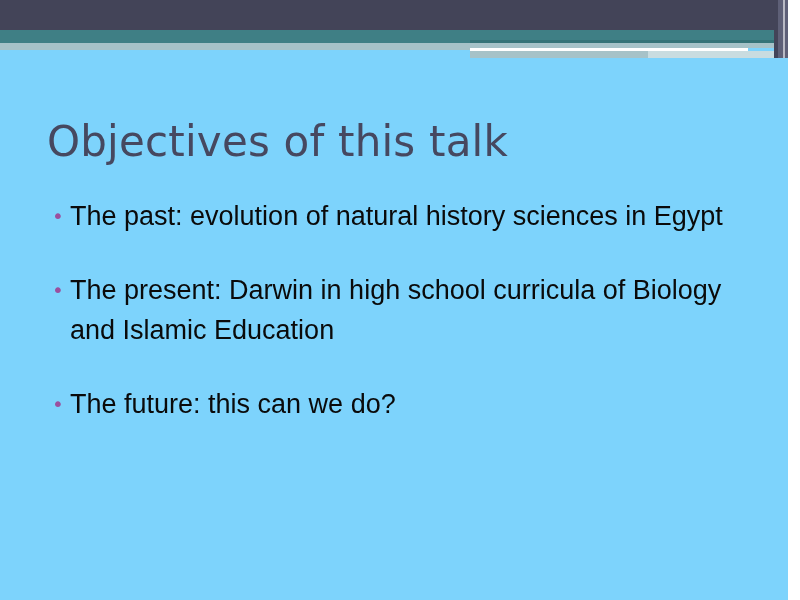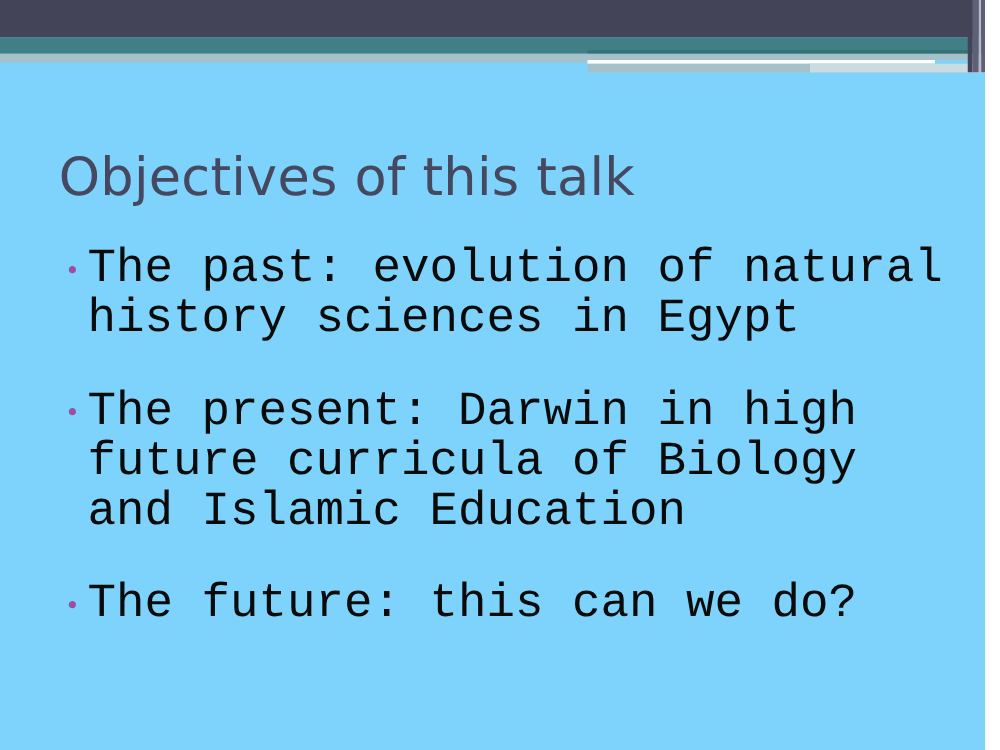--- a/index.html
+++ b/index.html
@@ -149,22 +149,22 @@
     font-size: 20px;
     line-height: 40px;
     color: #9B4F9E;
     text-align: left;
     padding-left: 4px;
     box-sizing: border-box;
   }
 
   .bullet-text {
     flex: 1 1 auto;
-    font-family: Liberation Mono, monospace;
-    font-size: 38px;
+    font-family: Liberation Sans, sans-serif;
+    font-size: 27px;
     line-height: 40px;
     color: #0A0A0A;
     font-weight: 400;
   }
 </style>
 </head>
 <body>
 
 <div id="slide">
 
@@ -192,21 +192,21 @@
 
   <div id="body">
 
     <div class="bullet-row">
       <span class="bullet-mark">•</span>
       <span class="bullet-text">The past: evolution of natural history sciences in Egypt</span>
     </div>
 
     <div class="bullet-row">
       <span class="bullet-mark">•</span>
-      <span class="bullet-text">The present: Darwin in high future curricula of Biology and Islamic Education</span>
+      <span class="bullet-text">The present: Darwin in high school curricula of Biology and Islamic Education</span>
     </div>
 
     <div class="bullet-row">
       <span class="bullet-mark">•</span>
       <span class="bullet-text">The future: this can we do?</span>
     </div>
 
   </div>
 </div>
 

